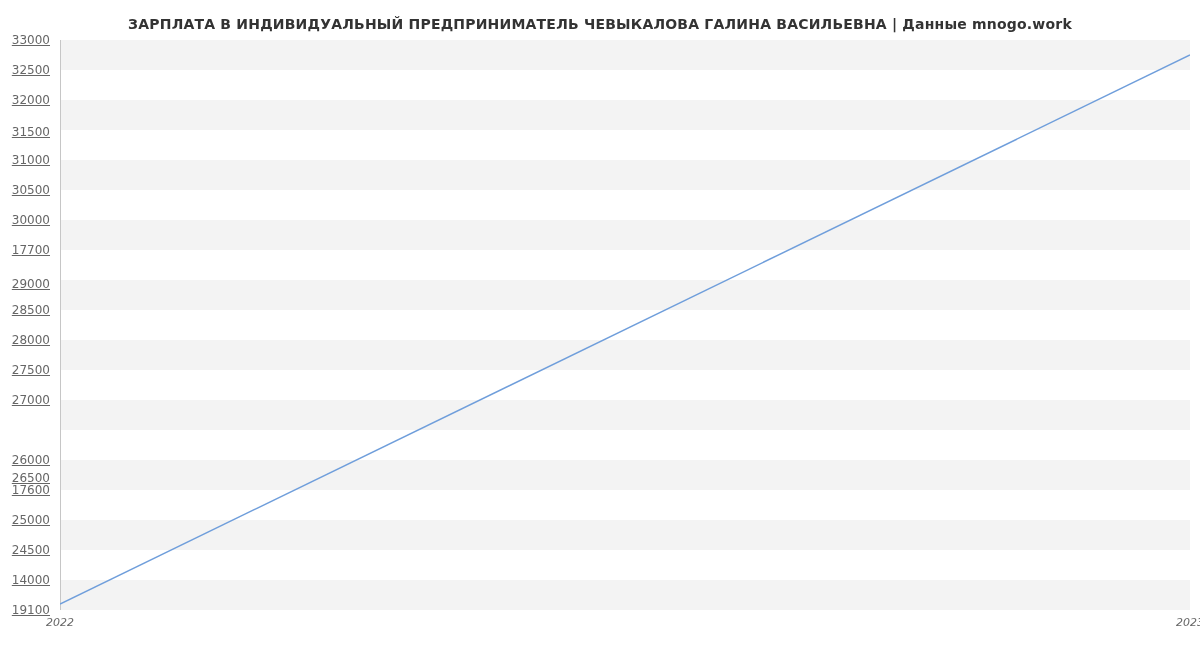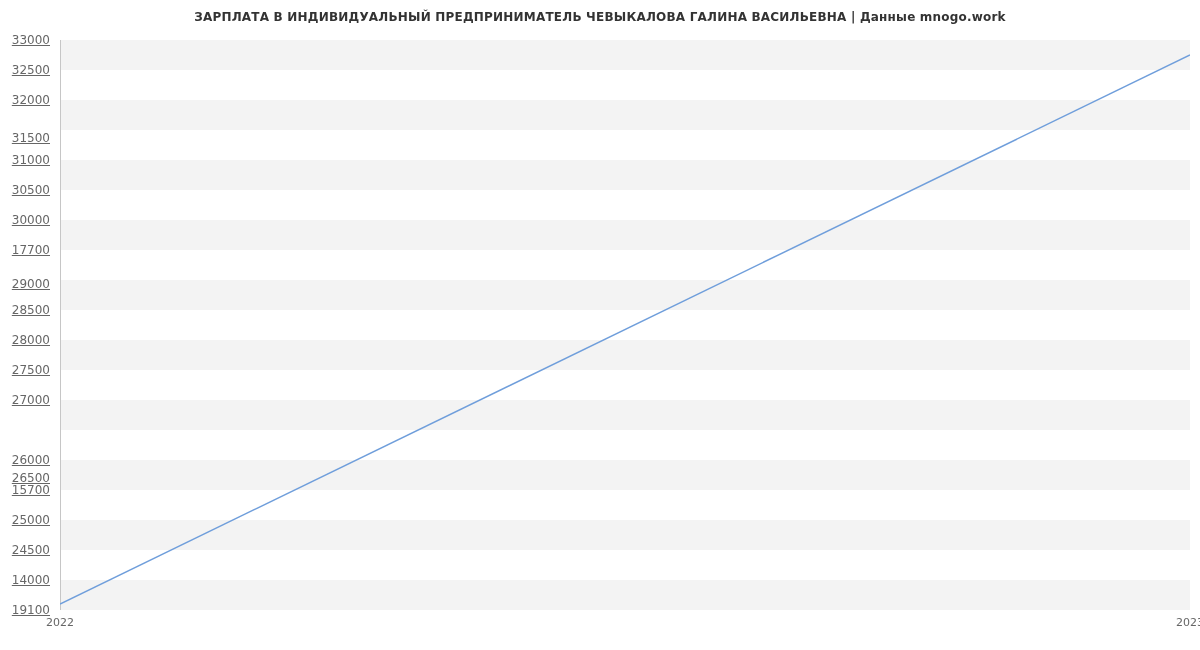--- a/index.html
+++ b/index.html
@@ -11,25 +11,25 @@
     font-family: "Verdana", "Geneva", "DejaVu Sans", sans-serif;
     color: #333333;
   }
   .chart-wrap {
     position: relative;
     width: 1200px;
     height: 650px;
   }
   .title {
     position: absolute;
-    top: 10px;
+    top: 16px;
     left: 0;
     width: 1200px;
     text-align: center;
-    font-size: 12px;
+    font-size: 14px;
     font-weight: 700;
     color: #333333;
     letter-spacing: 0.2px;
   }
   .plot {
     position: absolute;
     left: 60px;
     top: 40px;
     width: 1130px;
     height: 570px;
@@ -80,20 +80,21 @@
     width: 1130px;
     height: 20px;
   }
   .xlabel {
     position: absolute;
     top: 6px;
     font-size: 11px;
     color: #666666;
     transform: translateX(-50%);
     white-space: nowrap;
+    font-style: italic;
   }
 </style>
 </head>
 <body>
 
 <div class="chart-wrap">
 
   <div class="title">ЗАРПЛАТА В ИНДИВИДУАЛЬНЫЙ ПРЕДПРИНИМАТЕЛЬ ЧЕВЫКАЛОВА ГАЛИНА ВАСИЛЬЕВНА | Данные mnogo.work</div>
 
   <div class="plot">
@@ -142,33 +143,33 @@
           <polyline points="0,564 1130,15" class="series-line" stroke="#6f9edb"></polyline>
         </g>
     </svg>
   </div>
 
   <div class="ylabels" id="ylabels">
       <div class="ylabel" style="top: 570px;">19100</div>
       <div class="ylabel" style="top: 540px;">14000</div>
       <div class="ylabel" style="top: 510px;">24500</div>
       <div class="ylabel" style="top: 480px;">25000</div>
-      <div class="ylabel" style="top: 450px;">15700</div>
+      <div class="ylabel" style="top: 450px;">17600</div>
       <div class="ylabel" style="top: 420px;">26000</div>
       <div class="ylabel" style="top: 390px; margin-top: 48px;">26500</div>
       <div class="ylabel" style="top: 360px;">27000</div>
       <div class="ylabel" style="top: 330px;">27500</div>
       <div class="ylabel" style="top: 300px;">28000</div>
       <div class="ylabel" style="top: 270px;">28500</div>
       <div class="ylabel" style="top: 244px;">29000</div>
       <div class="ylabel" style="top: 210px;">17700</div>
       <div class="ylabel" style="top: 180px;">30000</div>
       <div class="ylabel" style="top: 150px;">30500</div>
       <div class="ylabel" style="top: 120px;">31000</div>
-      <div class="ylabel" style="top: 98px;">31500</div>
+      <div class="ylabel" style="top: 92px;">31500</div>
       <div class="ylabel" style="top: 60px;">32000</div>
       <div class="ylabel" style="top: 30px;">32500</div>
       <div class="ylabel" style="top: 0px;">33000</div>
     </div>
   <div class="xlabels" id="xlabels">
       <div class="xlabel" style="left: 0px;">2022</div>
       <div class="xlabel" style="left: 1130px;">2023</div>
     </div>
 
 </div>

